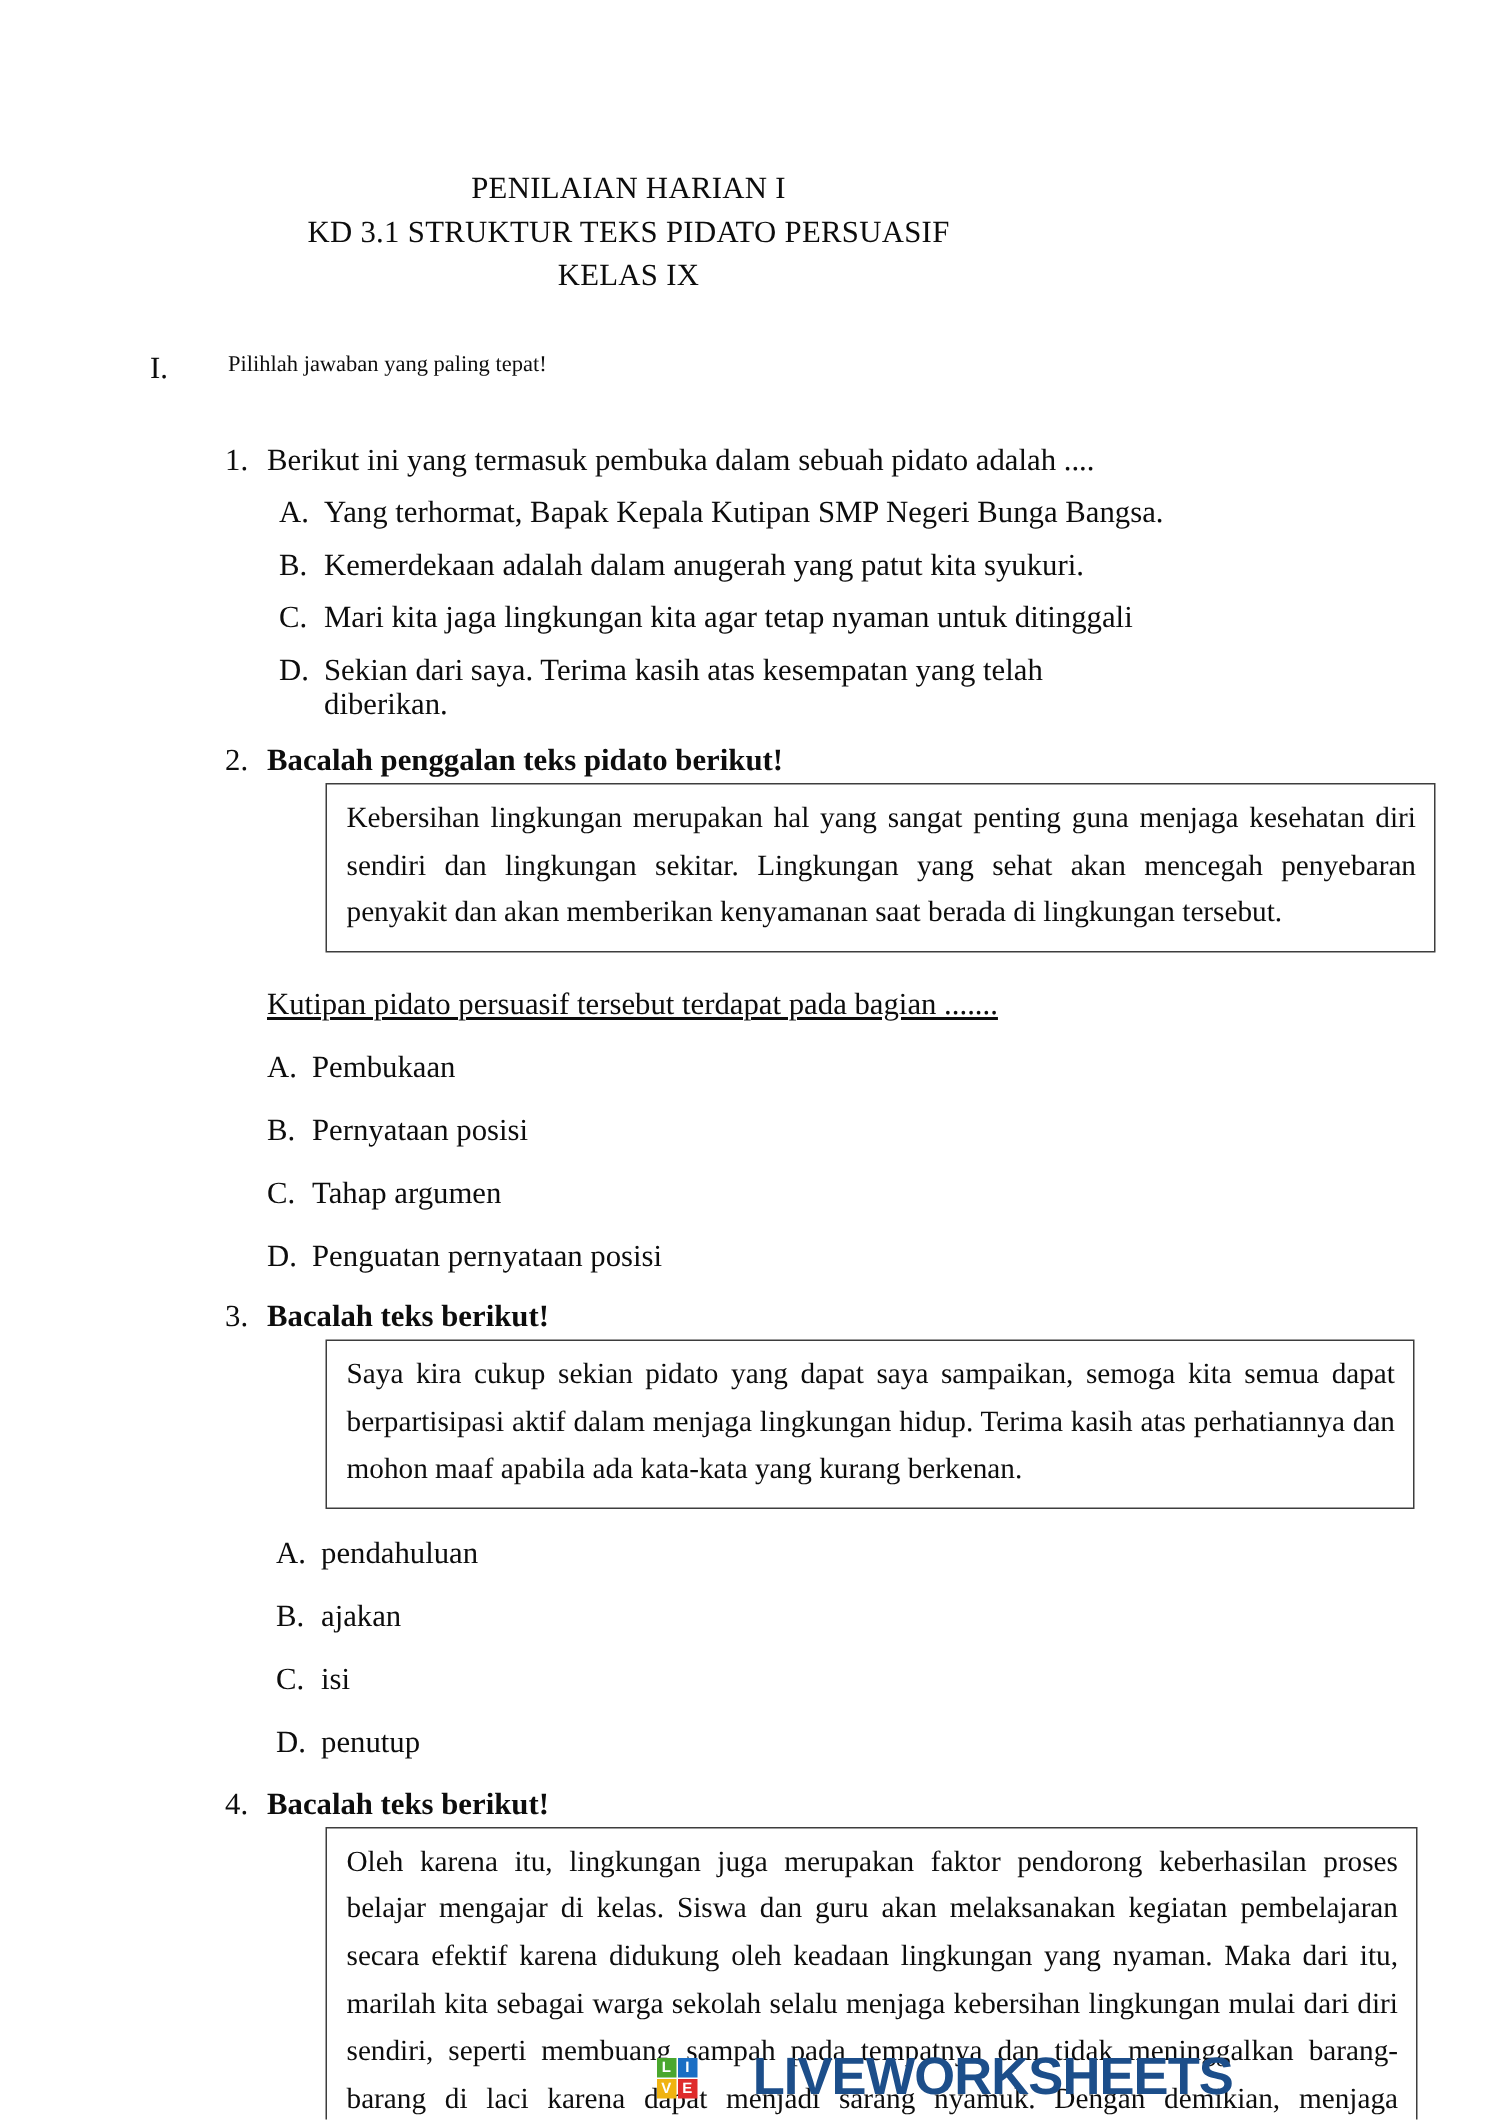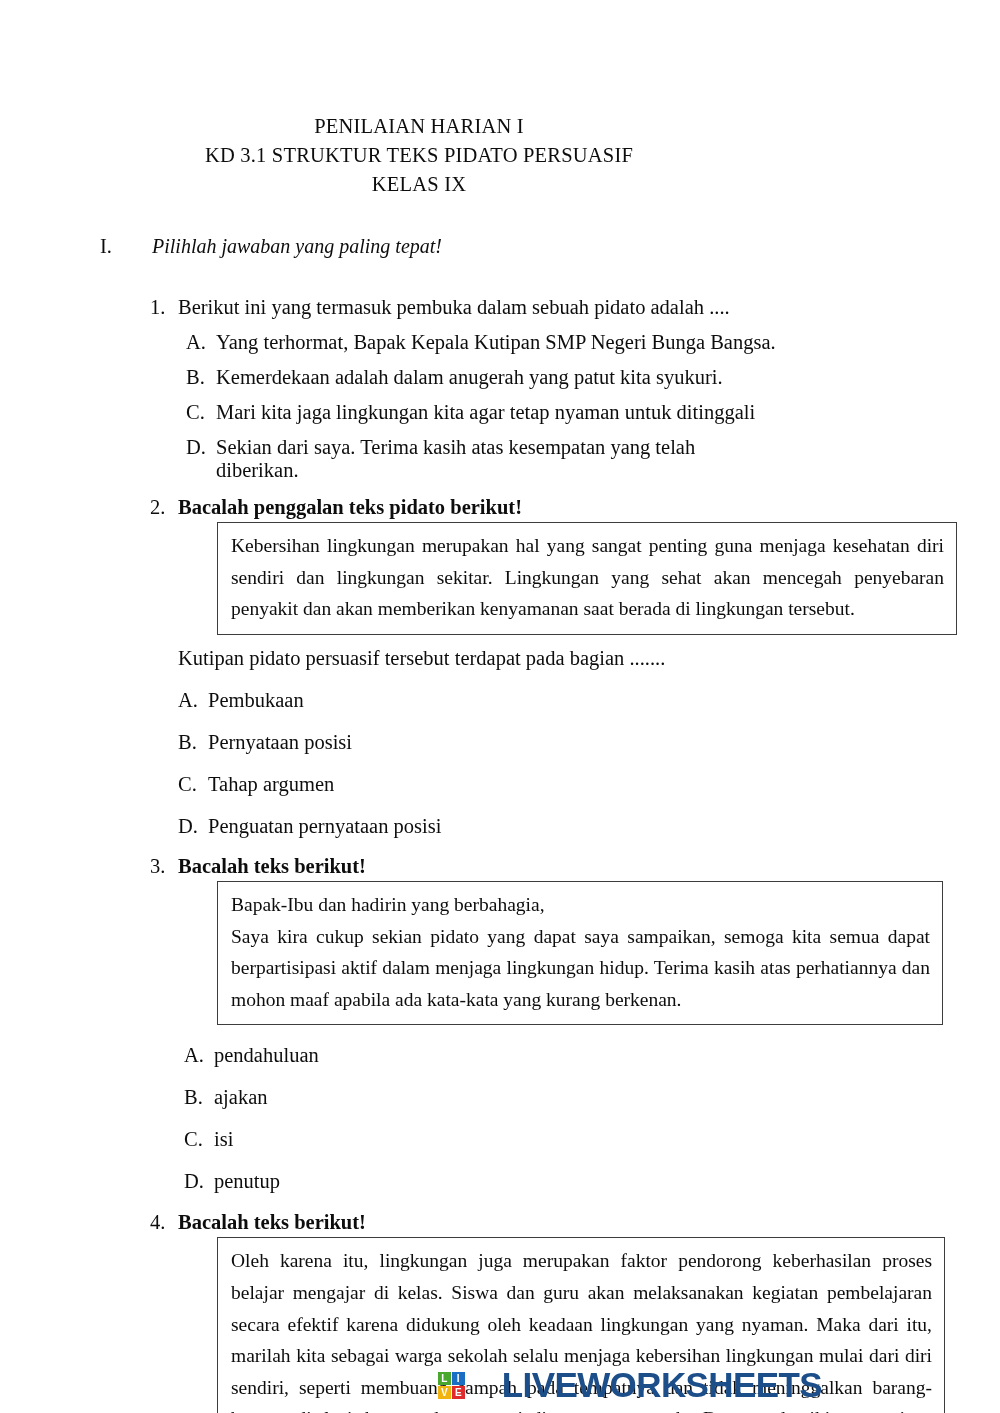--- a/index.html
+++ b/index.html
@@ -40,22 +40,21 @@
     display: flex;
     margin-top: 36px;
     padding-left: 100px;
   }
   .section-numeral {
     width: 52px;
     flex: 0 0 52px;
     font-size: 20.5px;
   }
   .section-text {
-    font-size: 20px;
-    font-style: italic;
+    font-size: 15px;
   }
 
   
   .q-block {
     padding-left: 150px;
     padding-right: 60px;
   }
   .q-line {
     display: flex;
     font-size: 20.5px;
@@ -85,21 +84,21 @@
   .opt-text { flex: 1 1 auto; }
 
   
   .gap-q1 { margin-top: 38px; }
   .q1-opts { padding-left: 36px; }
   .q1-opts .opt-line { margin-top: 12px; }
 
   .q2-head { margin-top: 14px; }
   .q2-opts { padding-left: 0px; }
   .q2-opts .opt-line { margin-top: 19px; }
-  .q2-stem { margin-top: 12px; font-size: 20.5px; }
+  .q2-stem { margin-top: 24px; font-size: 20.5px; text-decoration: underline; }
 
   .q3-head { margin-top: 17px; }
   .q3-stem { margin-top: 8px; font-size: 20.5px; }
   .q3-opts .opt-line { margin-top: 19px; }
 
   .q4-head { margin-top: 18px; }
 
   
   .quote-box {
     border: 1.2px solid #3d3d3d;
@@ -229,21 +228,20 @@
     </div>
   </div>
 
   <div class="q-block">
     <div class="q-line q3-head">
       <div class="q-num">3.</div>
       <div class="q-text bold">Bacalah teks berikut!</div>
     </div>
     <div style="padding-left:28px;">
       <div class="quote-box w2">
-        <p class="plain">Bapak-Ibu dan hadirin yang berbahagia,</p>
         <p>Saya kira  cukup sekian pidato yang dapat saya sampaikan, semoga kita semua dapat berpartisipasi aktif dalam menjaga lingkungan hidup. Terima kasih atas perhatiannya dan mohon maaf apabila ada kata-kata yang kurang berkenan.</p>
       </div>
       <div class="opt-list q3-opts" style="padding-left:6px;">
         <div class="opt-line">
           <div class="opt-letter">A.</div>
           <div class="opt-text">pendahuluan</div>
         </div>
         <div class="opt-line">
           <div class="opt-letter">B.</div>
           <div class="opt-text">ajakan</div>

